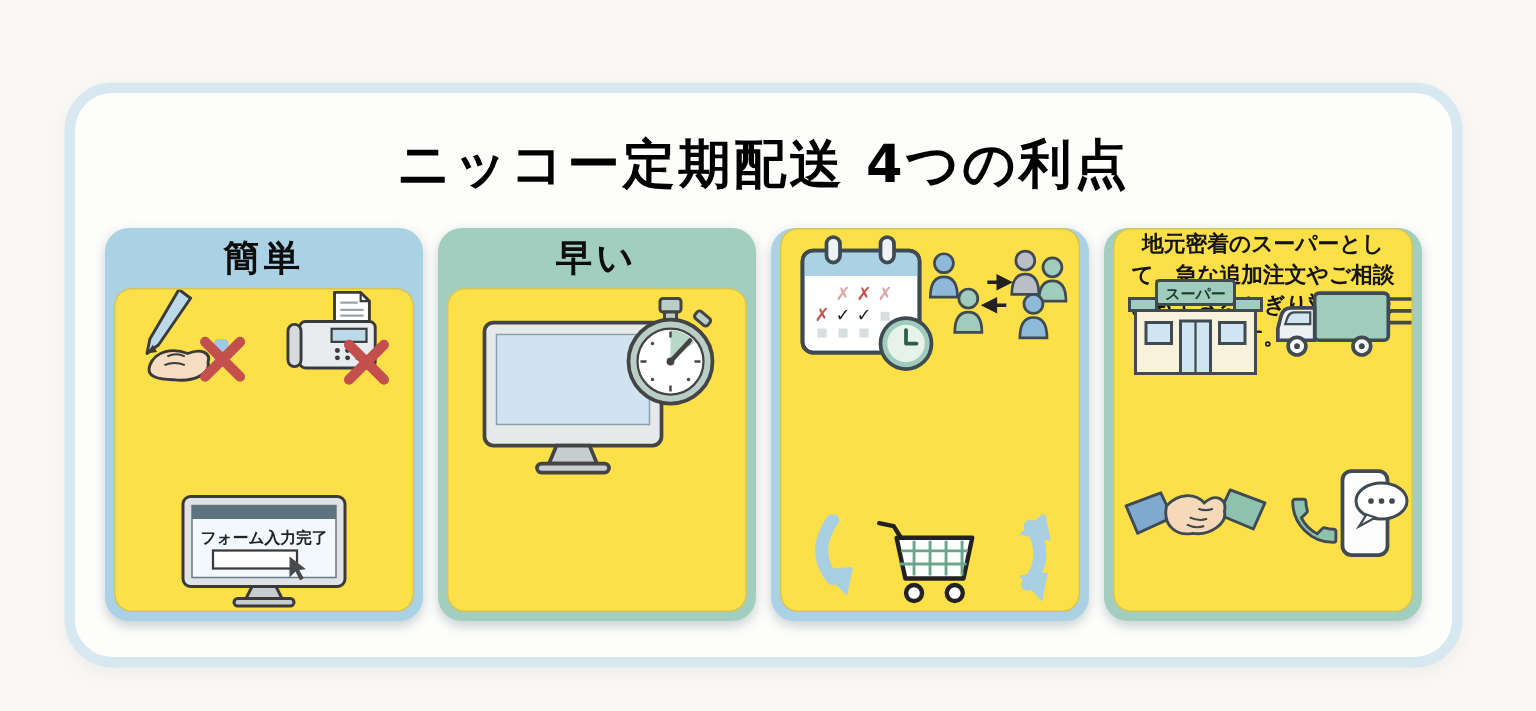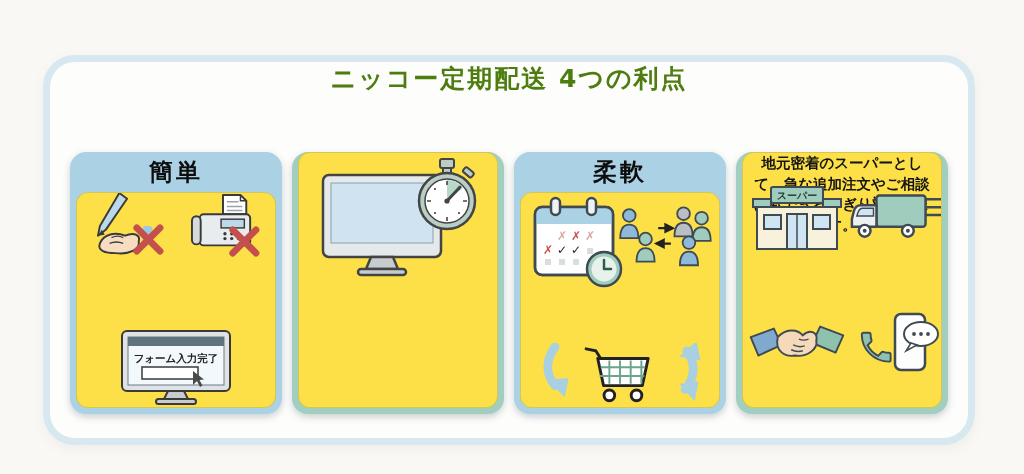--- a/index.html
+++ b/index.html
@@ -8,22 +8,22 @@
     width:1024px; height:474px; position:relative; overflow:hidden;
     background:#faf8f4;
     font-family:"DejaVu Sans","Liberation Sans",sans-serif;
   }
   .panel {
     position:absolute; left:43px; top:55px; width:932px; height:390px;
     background:#fdfdfb; border:7px solid #d8e8f1; border-radius:32px;
     box-shadow:0 4px 12px rgba(90,120,140,0.08);
   }
   .title {
-    margin:0; text-align:center;
-    font-size:25px; font-weight:bold; color:#4d7c0f; letter-spacing:2px;
+    margin:0; padding-top:24px; text-align:center;
+    font-size:35px; font-weight:bold; color:#000000; letter-spacing:2px;
   }
   .cards { position:absolute; top:90px; left:20px; display:flex; gap:10px; }
   .card {
     width:212px; height:262px; border-radius:16px;
     box-shadow:0 3px 7px rgba(70,95,110,0.28);
     display:flex; flex-direction:column;
   }
   .card.blue  { background:#aad2e4; }
   .card.green { background:#a2cec0; }
   .card-header {
@@ -103,20 +103,21 @@
               <polygon points="76,42 76,56 80,52 83,58 85.5,56.5 82.5,51 87,50.5" fill="#4a4a4a"></polygon>
               <polygon points="51,62 67,62 71,70 47,70" fill="#c7cccf" stroke="#3a3a3a" stroke-width="2"></polygon>
               <rect x="39" y="70" width="40" height="5" rx="2.5" fill="#c7cccf" stroke="#3a3a3a" stroke-width="2"></rect>
             </svg>
           </div>
         </div>
       </div>
     </div>
 
     <div class="card green">
+      <div class="card-header">早い</div>
       <div class="card-body">
         <div class="illus">
           <div class="illus-col">
             <svg width="180" height="132" viewBox="0 0 180 132">
               <rect x="15" y="22" width="118" height="82" rx="6" fill="#e6e9ea" stroke="#444444" stroke-width="2.5"></rect>
               <rect x="23" y="30" width="102" height="60" fill="#cfe3f0" stroke="#8aa0ac" stroke-width="1"></rect>
               <polygon points="63,104 85,104 90,116 58,116" fill="#c7cccf" stroke="#444444" stroke-width="2.5"></polygon>
               <rect x="50" y="116" width="48" height="6" rx="3" fill="#c7cccf" stroke="#444444" stroke-width="2.5"></rect>
               <g>
                 <rect x="132" y="6" width="14" height="9" rx="2" fill="#b9cec5" stroke="#444444" stroke-width="2"></rect>
@@ -133,21 +134,20 @@
                 <circle cx="127" cy="60" r="1.1" fill="#444444"></circle>
                   <circle cx="151" cy="36" r="1.1" fill="#444444"></circle>
               </g>
             </svg>
           </div>
         </div>
       </div>
     </div>
 
     <div class="card blue">
-      <div class="card-header">柔軟</div>
       <div class="card-body">
         <div class="illus">
 
           <svg width="94" height="94" viewBox="0 0 94 94" style="position:absolute;left:8px;top:2px">
             <rect x="6" y="12" width="78" height="68" rx="7" fill="#ffffff" stroke="#3f4a52" stroke-width="2.5"></rect>
             <path d="M13,13 h64 a6,6 0 0 1 6,6 v10 h-76 v-10 a6,6 0 0 1 6,-6 Z" fill="#aad2e4"></path>
             <rect x="6" y="12" width="78" height="68" rx="7" fill="none" stroke="#3f4a52" stroke-width="2.5"></rect>
             <rect x="22" y="3" width="9" height="17" rx="4.5" fill="#eef2f4" stroke="#3f4a52" stroke-width="2.5"></rect>
             <rect x="58" y="3" width="9" height="17" rx="4.5" fill="#eef2f4" stroke="#3f4a52" stroke-width="2.5"></rect>
             <g font-size="12" font-weight="bold" text-anchor="middle">

